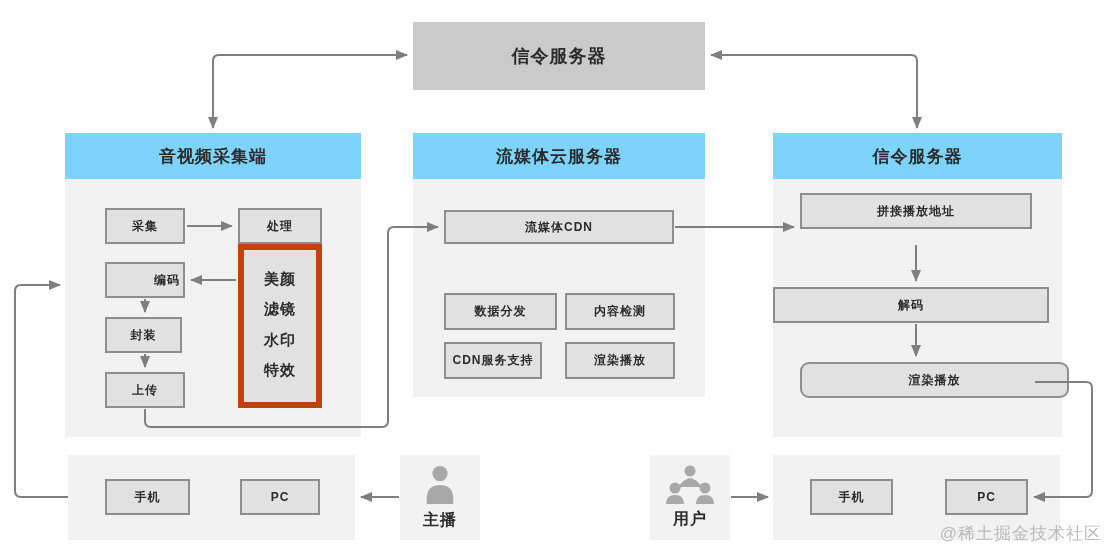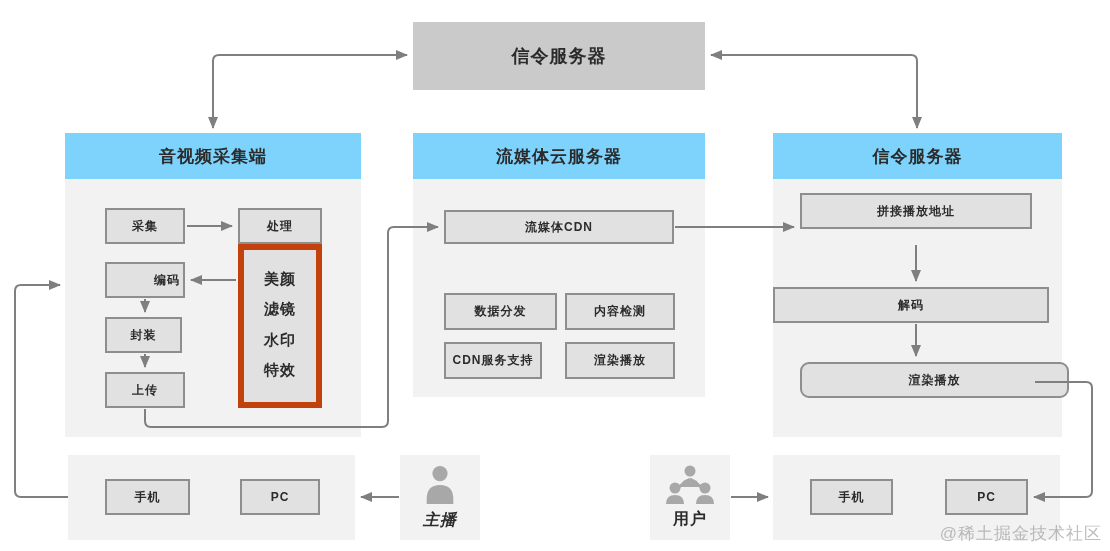--- a/index.html
+++ b/index.html
@@ -80,21 +80,21 @@
   <div class="box" style="left:565px;top:342px;width:110px;height:37px;">渲染播放</div>
 
   <div class="box" style="left:800px;top:193px;width:232px;height:36px;">拼接播放地址</div>
   <div class="box" style="left:773px;top:287px;width:276px;height:36px;">解码</div>
   <div class="box" style="left:800px;top:362px;width:269px;height:36px;border-radius:9px;">渲染播放</div>
 
   <div class="panel" style="left:68px;top:455px;width:287px;height:85px;"></div>
   <div class="box" style="left:105px;top:479px;width:85px;height:36px;">手机</div>
   <div class="box" style="left:240px;top:479px;width:80px;height:36px;">PC</div>
 
-  <div class="icon-panel" style="left:400px;top:455px;width:80px;height:85px;font-style:italic;">
+  <div class="icon-panel" style="left:400px;top:455px;width:80px;height:85px;">
     <svg width="38" height="42" viewBox="0 0 40 44">
       <circle class="pfill" cx="20" cy="10" r="8"></circle>
       <path class="pfill" d="M6 42 v-5 q0 -15 14 -15 q14 0 14 15 v5 z"></path>
     </svg>
     <span class="icon-label">主播</span>
   </div>
 
   <div class="icon-panel" style="left:650px;top:455px;width:80px;height:85px;">
     <svg width="50" height="40" viewBox="0 0 50 40">
       <path d="M25 14 L11 24 M25 14 L39 24" stroke="#a8a8a8" stroke-width="3" fill="none"></path>

